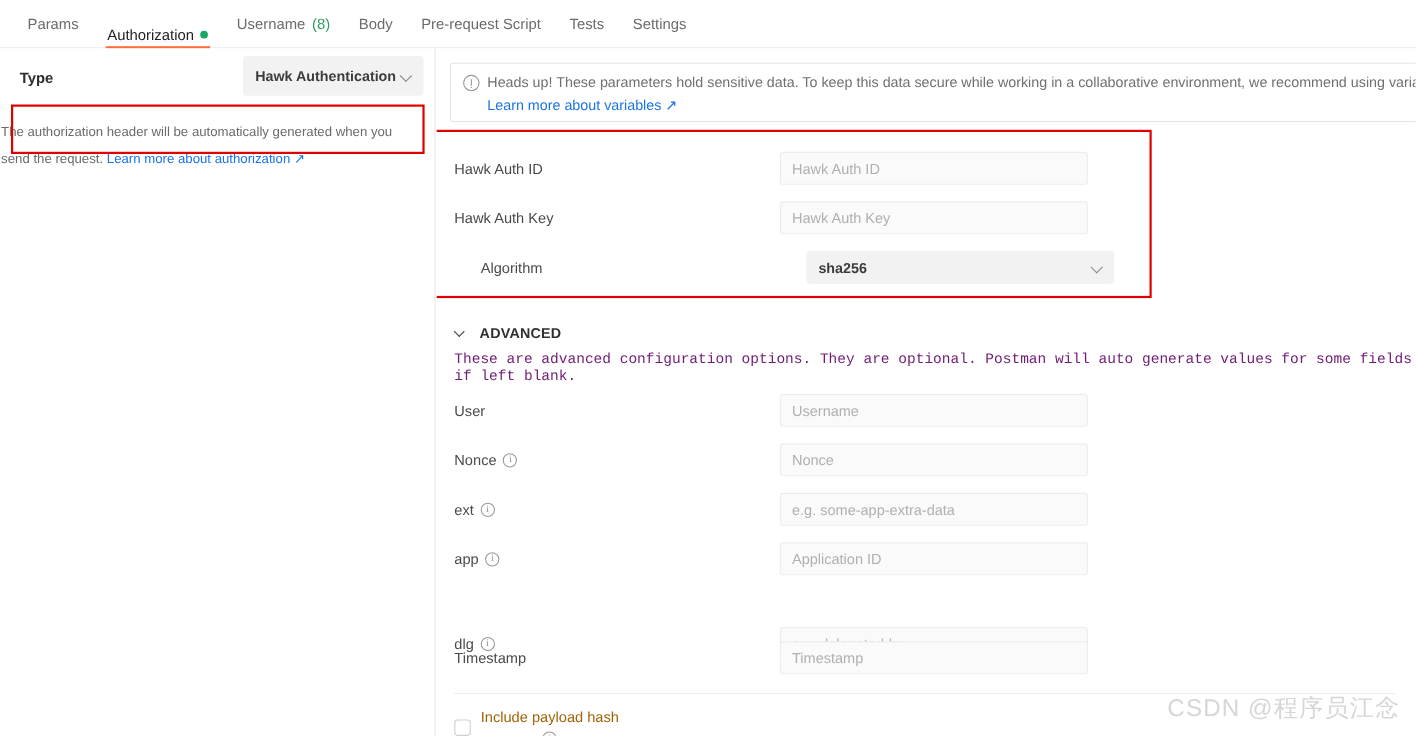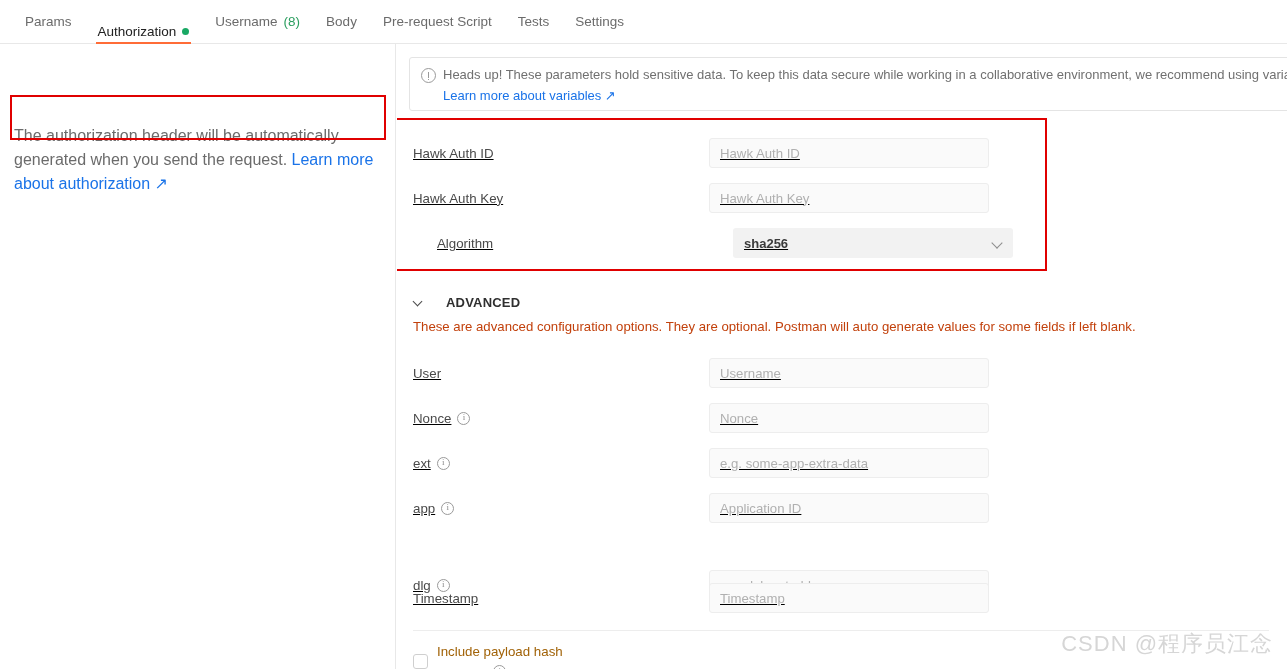--- a/index.html
+++ b/index.html
@@ -99,26 +99,25 @@
     content: "";
     position: absolute;
     left: 1px; top: 1px;
     width: 7px; height: 7px;
     border-right: 1.4px solid #8d8d8d;
     border-bottom: 1.4px solid #8d8d8d;
     transform: rotate(45deg);
   }
   .helper-text {
     position: absolute;
-    left: 14px; top: 64px;
+    left: 1px; top: 64px;
     width: 368px;
-    font-size: 16px;
+    font-size: 12px;
     line-height: 24px;
     color: #6b6b6b;
-    margin-top: 16px;
   }
   .helper-text a {
     color: #1a73e8;
     text-decoration: none;
   }
 
   
   .red-box-1 {
     position: absolute;
     left: 10px; top: 51px;
@@ -202,21 +201,20 @@
 
   
   .fields { position: absolute; left: 0; top: 0; width: 890px; }
   .field-row {
     position: absolute;
     left: 16px;
     width: 600px;
     height: 30px;
     display: flex;
     align-items: center;
-    text-decoration: underline;
   }
   .field-label {
     width: 296px;
     font-size: 13.3px;
     color: #4a4a4a;
     display: flex;
     align-items: center;
     gap: 6px;
   }
   .info-icon {
@@ -264,21 +262,21 @@
     color: #3c3c3c;
     font-weight: bold;
   }
 
   
   .adv-header {
     position: absolute;
     left: 16px; top: 251px;
     display: flex;
     align-items: center;
-    gap: 22px;
+    gap: 12px;
     cursor: pointer;
     text-align: center;
   }
   .adv-chev {
     width: 11px; height: 11px;
     position: relative;
   }
   .adv-chev::before {
     content: "";
     position: absolute;
@@ -291,21 +289,22 @@
   .adv-title {
     font-size: 13px;
     font-weight: bold;
     color: #2f2f2f;
     letter-spacing: 0.2px;
   }
   .adv-desc {
     position: absolute;
     left: 16px; top: 275px;
     font-size: 13.2px;
-    color: #c2410c;
+    color: #701a75;
+    font-family: Liberation Mono, monospace;
   }
 
   .divider {
     position: absolute;
     left: 16px; top: 586px;
     width: 856px; height: 1px;
     background: #ededed;
   }
   .checkbox-row {
     position: absolute;
@@ -367,20 +366,27 @@
       </div>
       <div class="tab">
         <span>Tests</span>
       </div>
       <div class="tab">
         <span>Settings</span>
       </div>
     </div>
 
   <div class="left-panel">
+    <div class="type-row">
+      <span class="type-label">Type</span>
+      <div class="type-select">
+        <span class="val">Hawk Authentication</span>
+        <span class="chev"></span>
+      </div>
+    </div>
 
     <div class="helper-text">
       <span>The authorization header will be automatically generated when you send the request. </span><a href="#">Learn more about authorization ↗</a>
     </div>
 
     <div class="red-box-1"></div>
   </div>
 
   <div class="right-panel">
 

